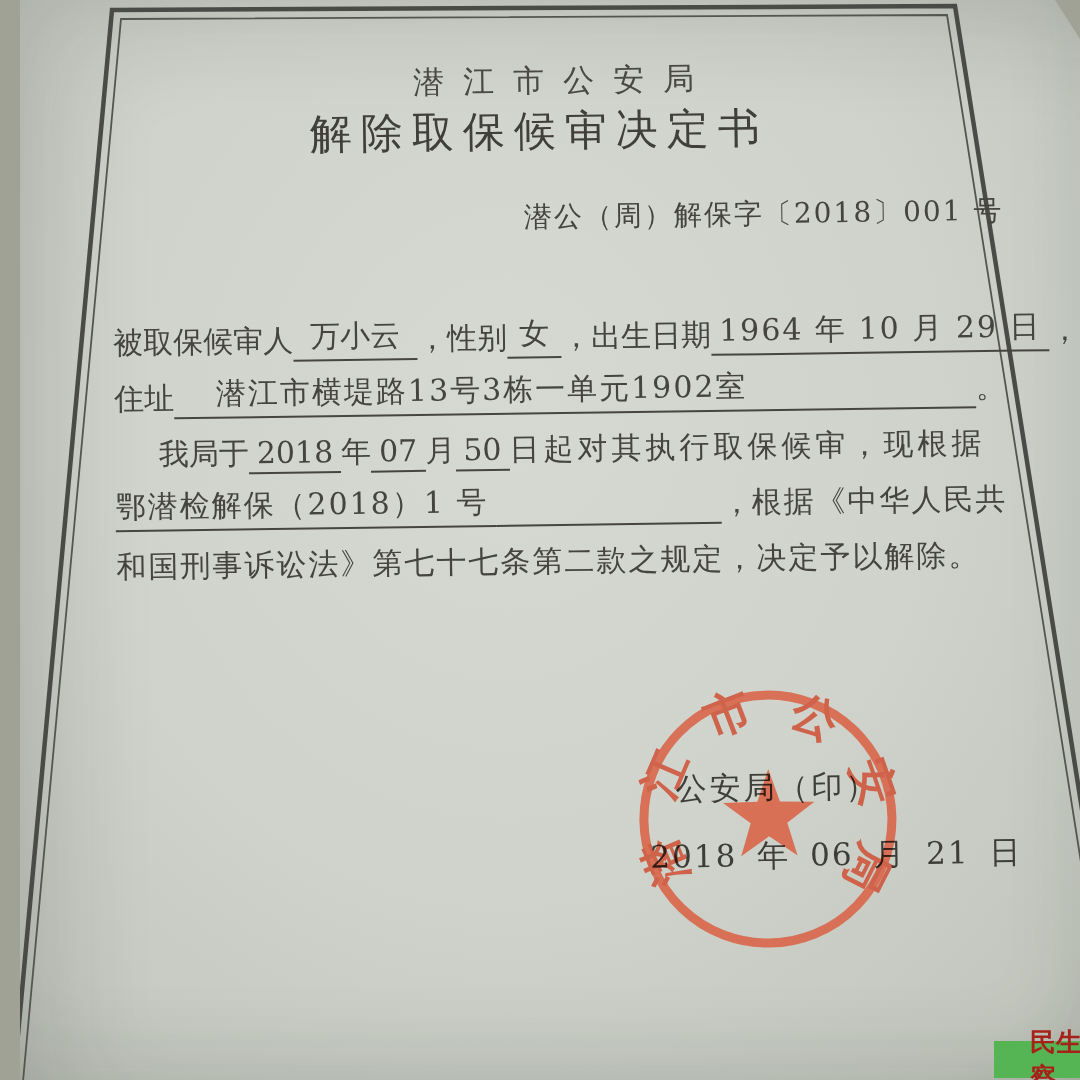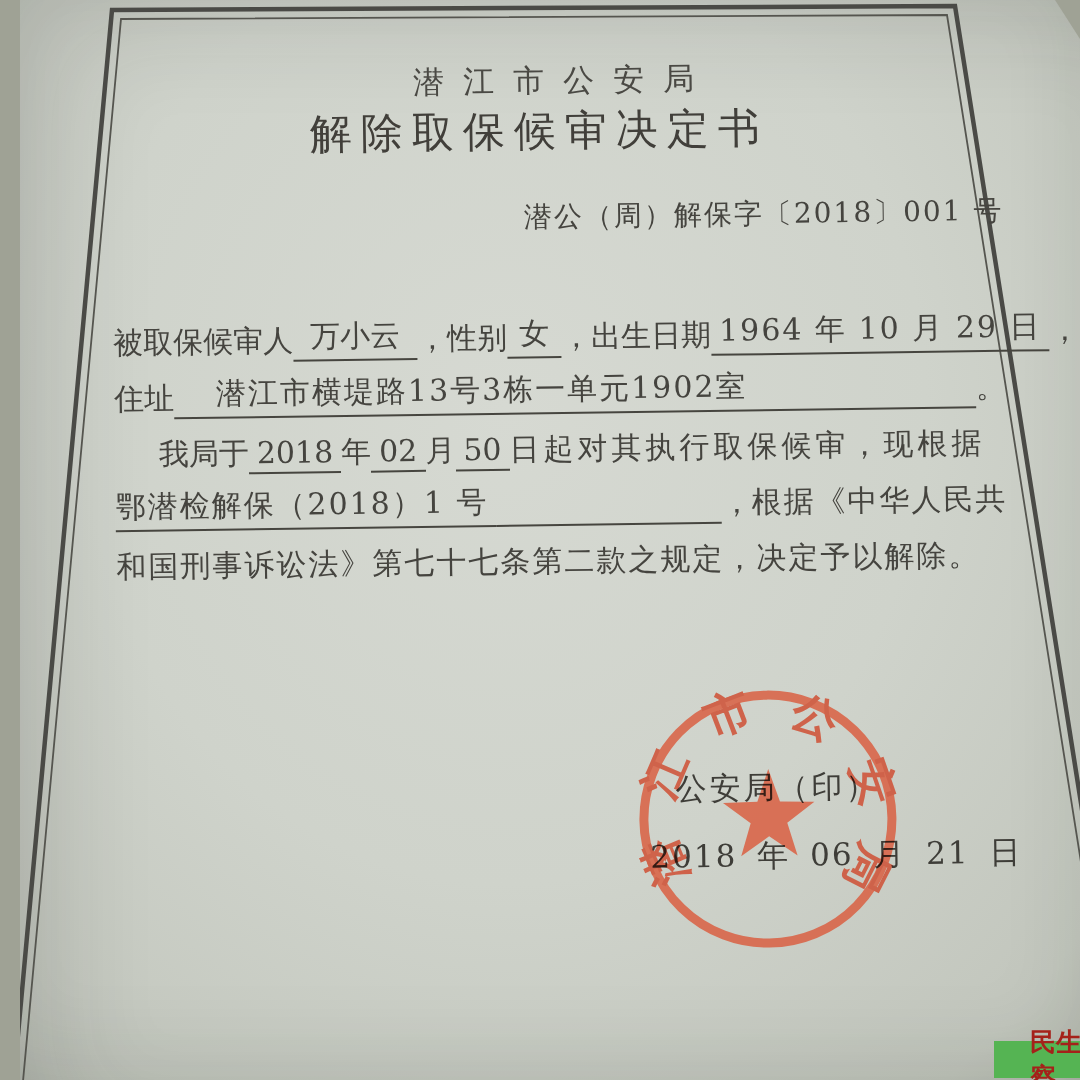--- a/index.html
+++ b/index.html
@@ -105,21 +105,21 @@
         <span>住址</span>
         <span class="u grow ls2" style="text-align:left;padding-left:42px;">潜江市横堤路13号3栋一单元1902室</span>
         <span>。</span>
       </div>
 
       <div class="line">
         <span class="indent"></span>
         <span>我局于</span>
         <span class="u" style="min-width:70px">2018</span>
         <span>年</span>
-        <span class="u" style="min-width:38px">02</span>
+        <span class="u" style="min-width:38px">07</span>
         <span>月</span>
         <span class="u" style="min-width:38px">50</span>
         <span class="ls4">日起对其执行取保候审，现根据</span>
       </div>
 
       <div class="line">
         <span class="u ls2" style="text-align:left;padding-left:0;">鄂潜检解保（2018）1 号</span>
         <span class="u grow"></span>
         <span>，</span>
         <span class="ls2">根据《中华人民共</span>

